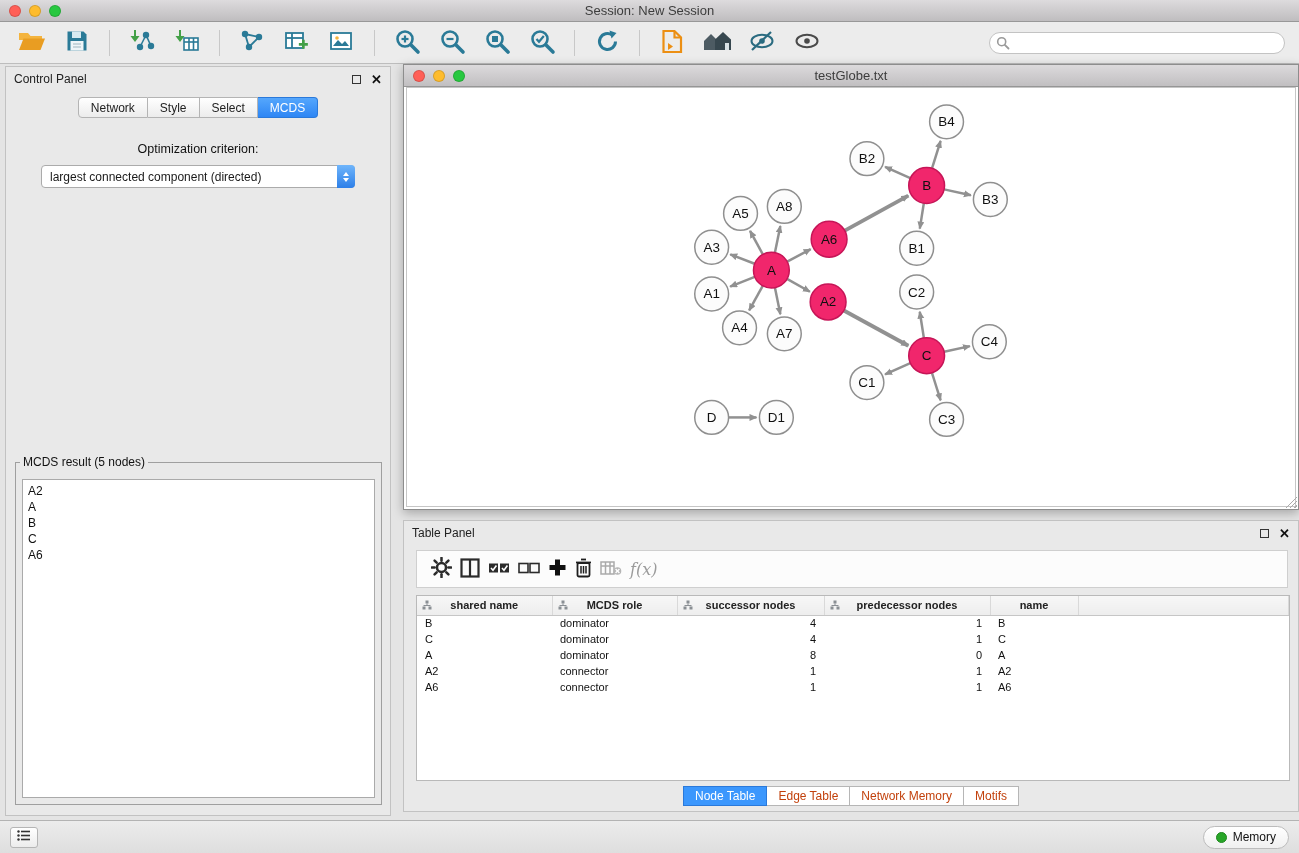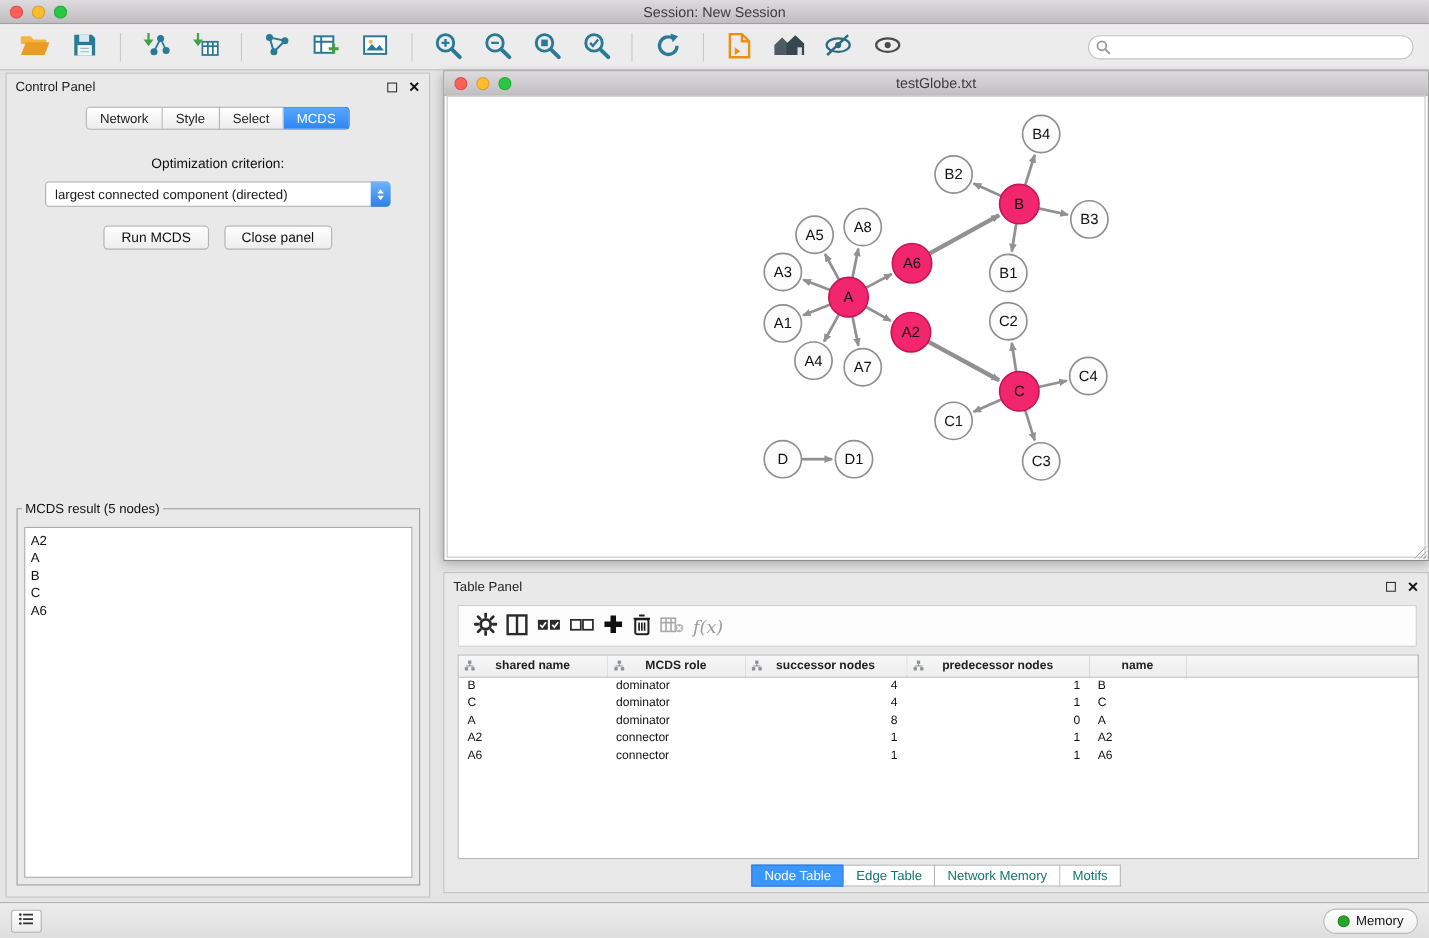--- a/index.html
+++ b/index.html
@@ -59,21 +59,21 @@
   .tp-toolbar{margin:5px 10px 0 12px;height:38px;background:#fcfcfc;border:1px solid #cfcfcf;display:flex;align-items:center;gap:8px;padding:0 14px}
   .tp-icon{display:flex;align-items:center;justify-content:center}
   .fx-label{font-family:"DejaVu Serif",serif;font-style:italic;font-size:16px;color:#9b9b9b}
   .tp-table-wrap{position:absolute;left:12px;right:8px;top:74px;bottom:30px;background:#fff;border:1px solid #b9b9b9;overflow:hidden}
   table.node-table{border-collapse:collapse;table-layout:fixed;width:100%;font-size:11px}
   table.node-table th{height:19px;background:linear-gradient(#f7f7f7,#ededed);border-bottom:1px solid #c6c6c6;border-right:1px solid #d9d9d9;font-weight:bold;font-size:11px;color:#222;position:relative;text-align:center}
   table.node-table th .col-icon{position:absolute;left:5px;top:4px}
   table.node-table td{height:16px;padding:0 8px;color:#111;white-space:nowrap}
   td.cell-num{text-align:right;padding-right:12px}
   .tp-tabs{position:absolute;left:0;right:0;bottom:5px;display:flex;justify-content:center}
-  .tp-tab{height:20px;padding:0 11px;display:flex;align-items:center;background:#fff;border:1px solid #b6b6b6;border-left:none;font-size:12px;color:#0f766e}
+  .tp-tab{height:20px;padding:0 11px;display:flex;align-items:center;background:#fff;border:1px solid #b6b6b6;border-left:none;font-size:12px;color:#c2410c}
   .tp-tab:first-child{border-left:1px solid #b6b6b6}
   .tp-tab.active{background:#3b97fd;border-color:#2a79da;color:#fff}
 
   
   .statusbar{position:absolute;left:0;right:0;bottom:0;height:33px;background:linear-gradient(#ececec,#dedede);border-top:1px solid #b3b3b3;display:flex;align-items:center;padding:0 10px}
   .menu-btn{width:28px;height:21px;border:1px solid #b5b5b5;border-radius:3px;background:linear-gradient(#fff,#ececec);display:flex;align-items:center;justify-content:center}
   .memory-btn{margin-left:auto;height:23px;border:1px solid #bcbcbc;border-radius:12px;background:linear-gradient(#ffffff,#f0f0f0);display:flex;align-items:center;gap:6px;padding:0 12px;font-size:12px;color:#111}
   .memory-dot{width:11px;height:11px;border-radius:50%;background:#27a527;border:1px solid #1d871d}
 </style>
 </head>
@@ -272,24 +272,20 @@
     <div class="cp-tab">Select</div>
     <div class="cp-tab active">MCDS</div>
   </div>
   <div class="opt-label">Optimization criterion:</div>
   <div class="dropdown">
     <span class="dropdown-value">largest connected component (directed)</span>
     <span class="dropdown-stepper">
         <span class="arrow-up"></span>
         <span class="arrow-down"></span>
       </span>
-  </div>
-  <div class="cp-buttons">
-    <div class="cp-btn">Run MCDS</div>
-    <div class="cp-btn">Close panel</div>
   </div>
   <fieldset class="result-fieldset">
     <legend class="result-legend">MCDS result (5 nodes)</legend>
     <div class="result-list">
         <div class="result-item">A2</div>
         <div class="result-item">A</div>
         <div class="result-item">B</div>
         <div class="result-item">C</div>
         <div class="result-item">A6</div>
       </div>

